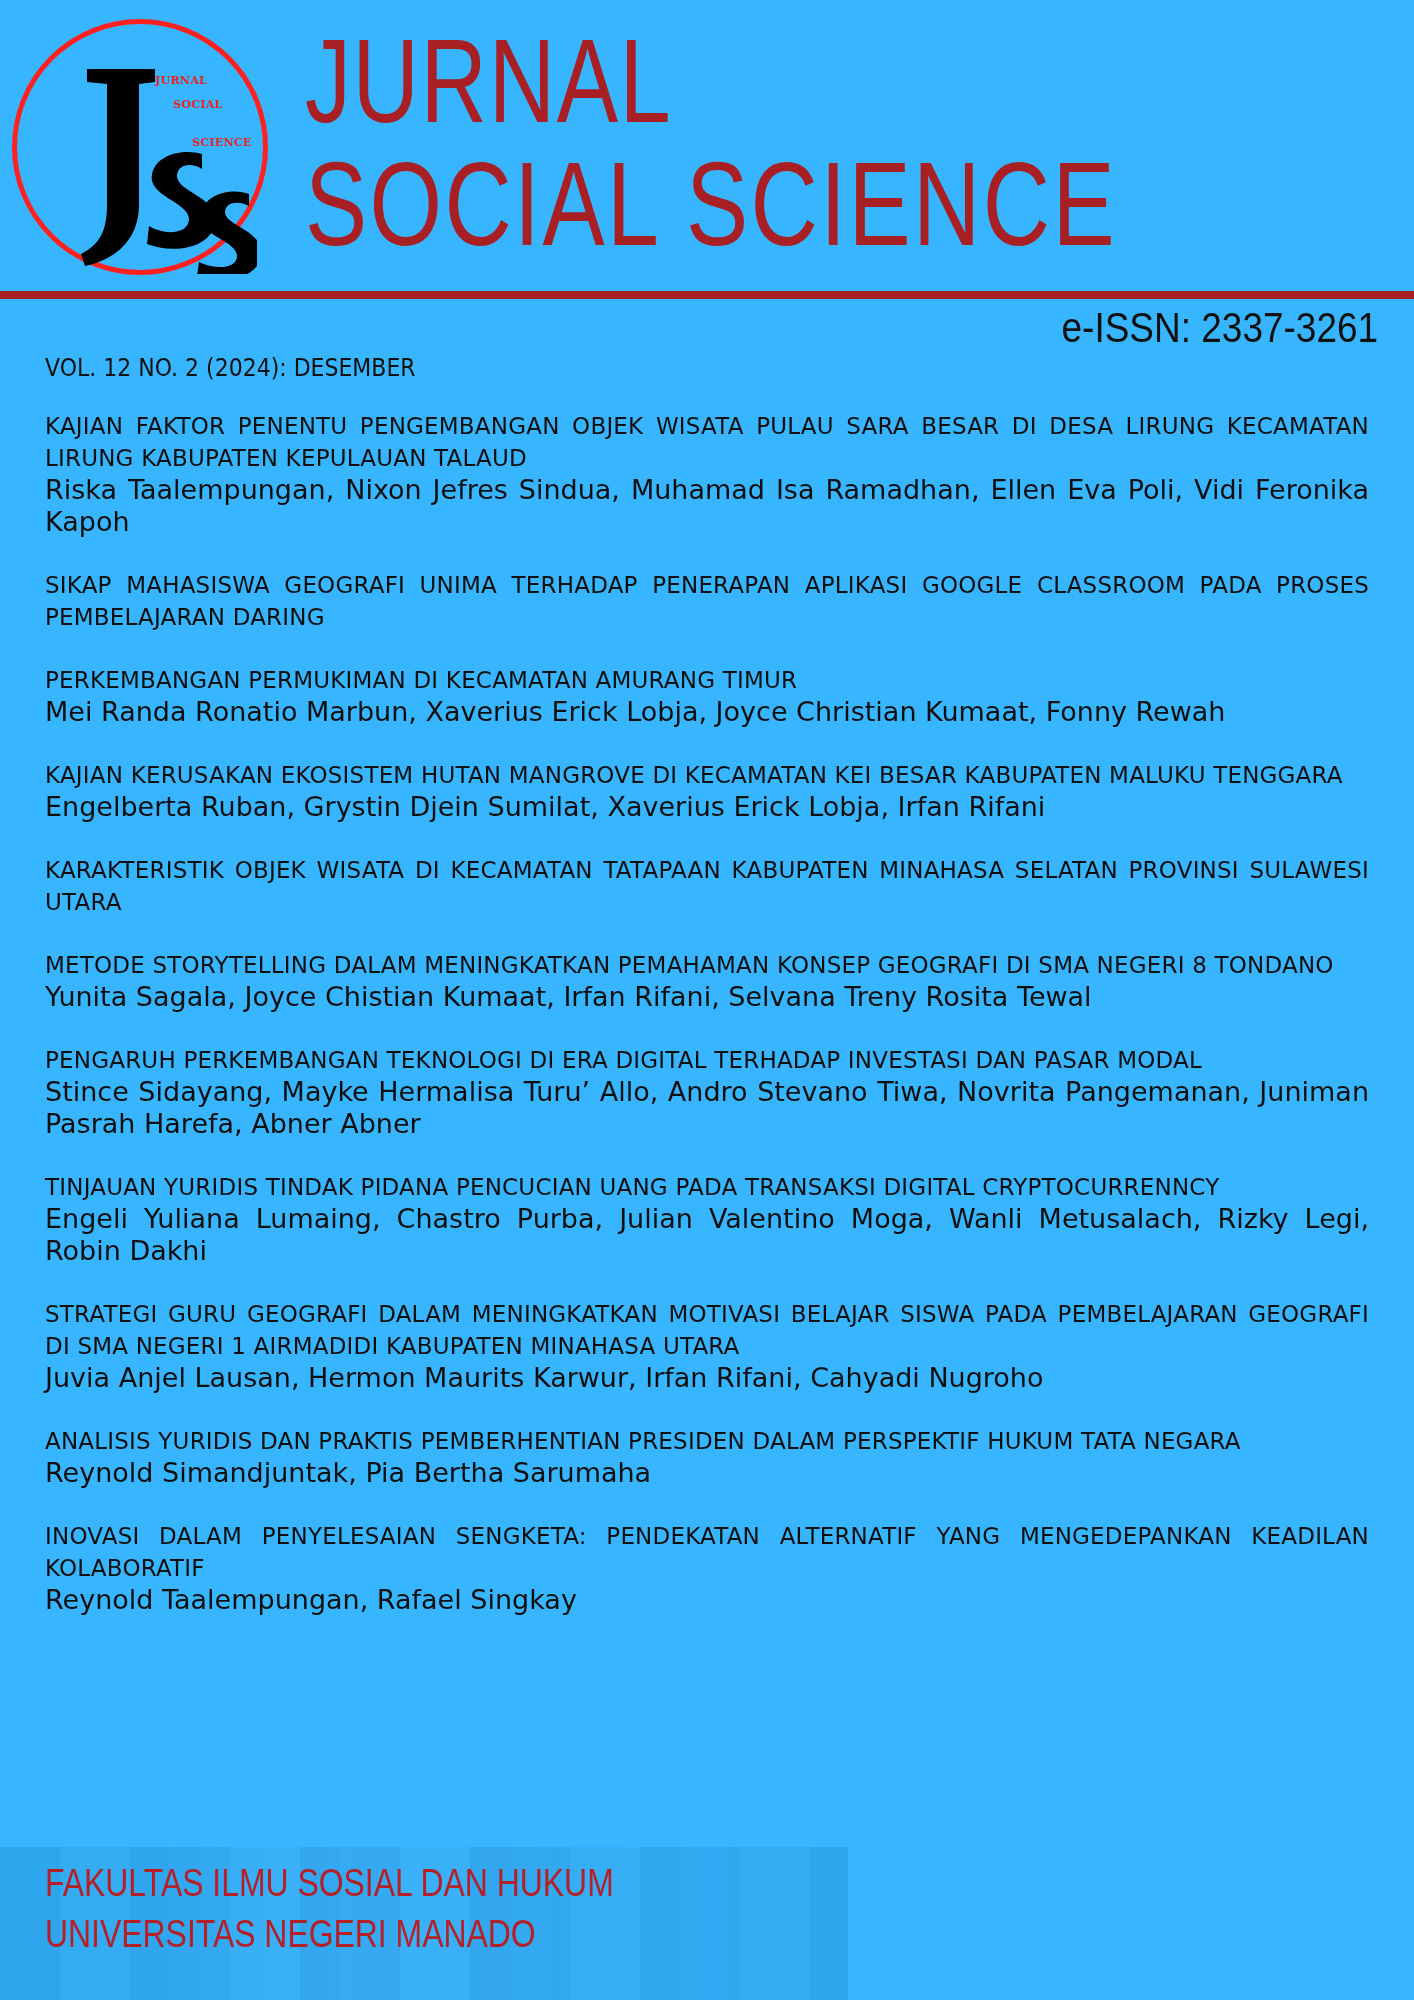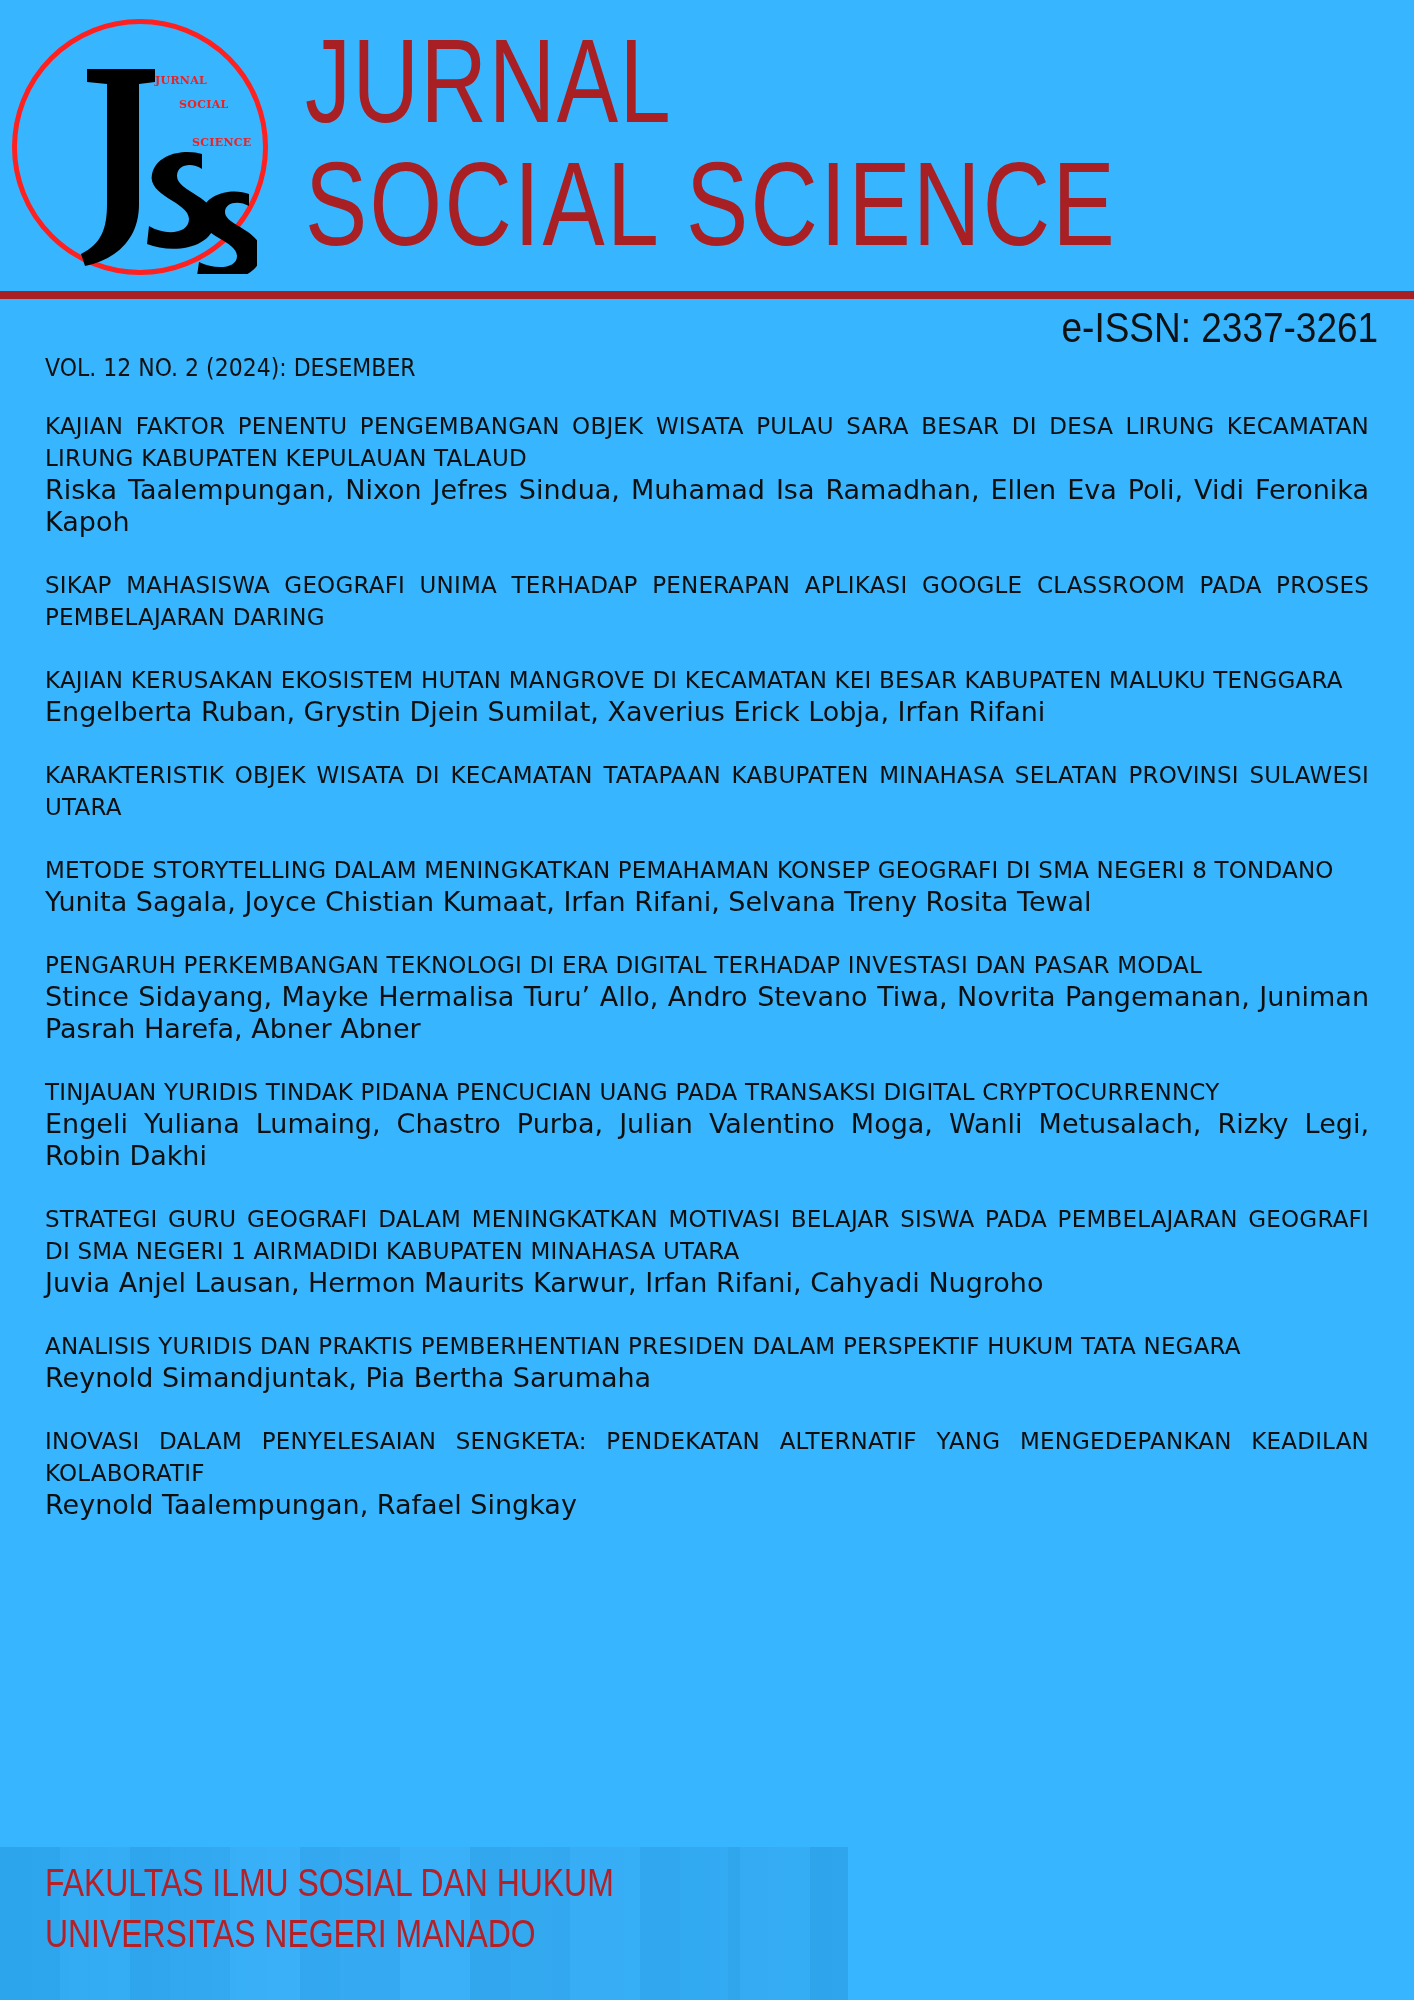--- a/index.html
+++ b/index.html
@@ -35,21 +35,21 @@
     .logo-letters svg { display: block; }
     .logo-text {
       position: absolute;
       font-family: "DejaVu Serif", "Liberation Serif", serif;
       font-weight: bold;
       font-size: 11px;
       color: #ee2020;
       letter-spacing: 0.3px;
     }
     .logo-text.l1 { left: 138px; top: 50px; }
-    .logo-text.l2 { left: 162px; top: 74px; }
+    .logo-text.l2 { left: 156px; top: 74px; }
     .logo-text.l3 { left: 175px; top: 112px; }
 
     .masthead {
       position: absolute;
       left: 305px;
       top: 10px;
       font-family: "Liberation Sans", sans-serif;
       color: #a82024;
       line-height: 1;
     }
@@ -189,20 +189,24 @@
 
 <div class="articles">
   <div class="article">
     <div class="article-title">KAJIAN FAKTOR PENENTU PENGEMBANGAN OBJEK WISATA PULAU SARA BESAR DI DESA LIRUNG KECAMATAN LIRUNG KABUPATEN KEPULAUAN TALAUD</div>
     <div class="article-authors">Riska Taalempungan, Nixon Jefres Sindua, Muhamad Isa Ramadhan, Ellen Eva Poli, Vidi Feronika Kapoh</div>
   </div>
   <div class="article">
     <div class="article-title">SIKAP MAHASISWA GEOGRAFI UNIMA TERHADAP PENERAPAN APLIKASI GOOGLE CLASSROOM PADA PROSES PEMBELAJARAN DARING</div>
   </div>
   <div class="article">
+    <div class="article-title">PERKEMBANGAN PERMUKIMAN DI KECAMATAN AMURANG TIMUR</div>
+    <div class="article-authors">Mei Randa Ronatio Marbun, Xaverius Erick Lobja, Joyce Christian Kumaat, Fonny Rewah</div>
+  </div>
+  <div class="article">
     <div class="article-title">KAJIAN KERUSAKAN EKOSISTEM HUTAN MANGROVE DI KECAMATAN KEI BESAR KABUPATEN MALUKU TENGGARA</div>
     <div class="article-authors">Engelberta Ruban, Grystin Djein Sumilat, Xaverius Erick Lobja, Irfan Rifani</div>
   </div>
   <div class="article">
     <div class="article-title">KARAKTERISTIK OBJEK WISATA DI KECAMATAN TATAPAAN KABUPATEN MINAHASA SELATAN PROVINSI SULAWESI UTARA</div>
   </div>
   <div class="article">
     <div class="article-title">METODE STORYTELLING DALAM MENINGKATKAN PEMAHAMAN KONSEP GEOGRAFI DI SMA NEGERI 8 TONDANO</div>
     <div class="article-authors">Yunita Sagala, Joyce Chistian Kumaat, Irfan Rifani, Selvana Treny Rosita Tewal</div>
   </div>

